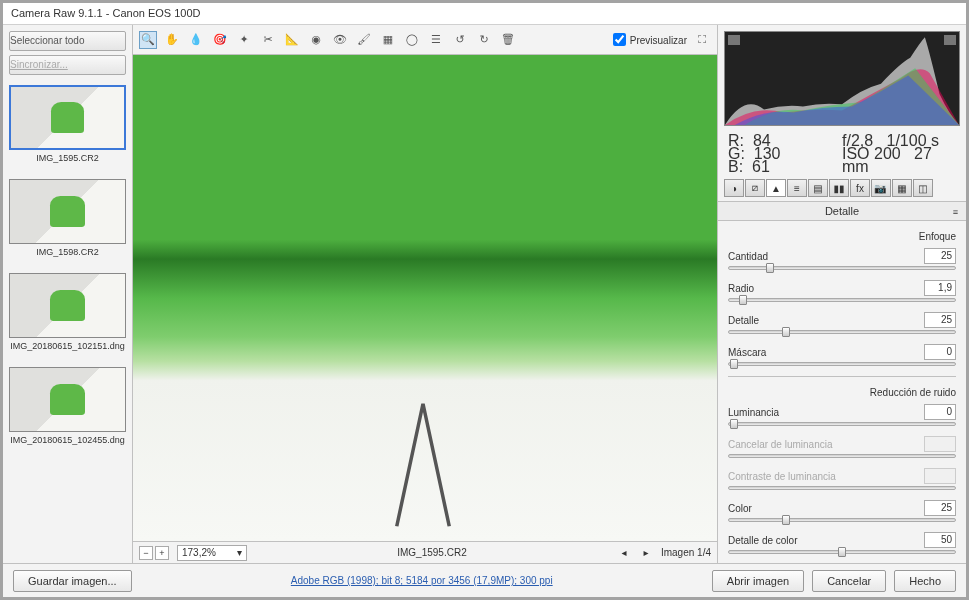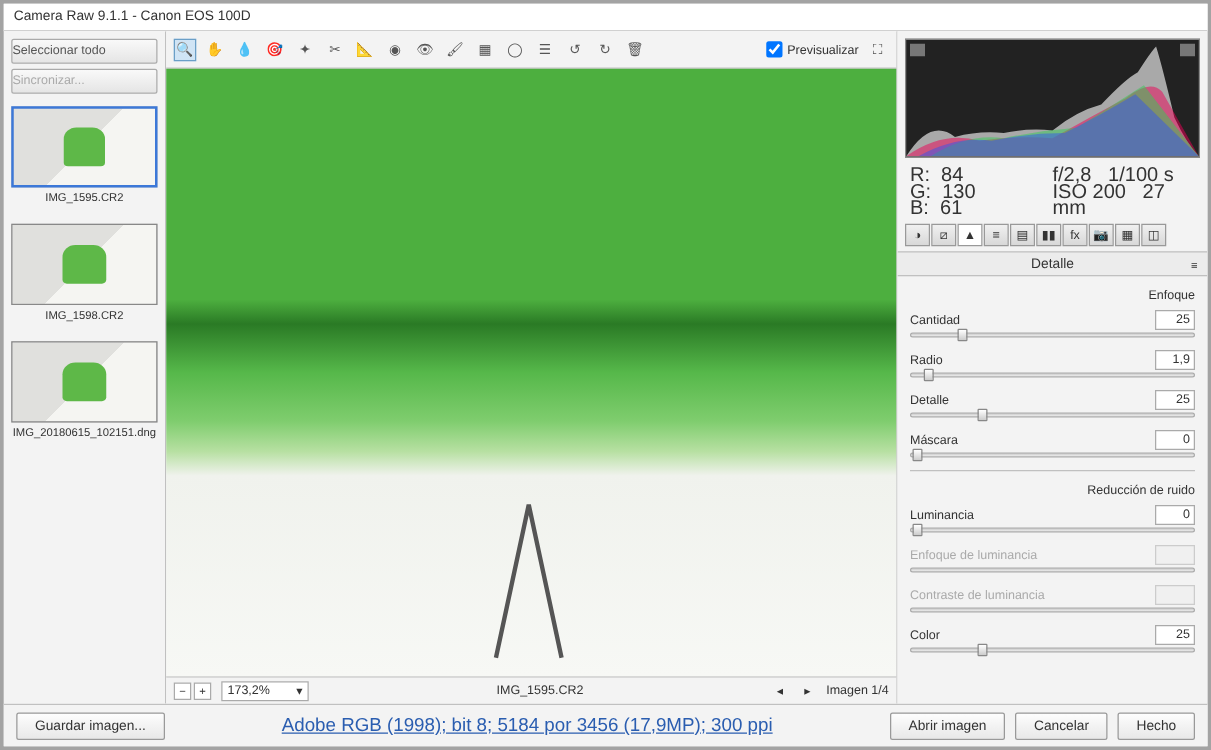--- a/index.html
+++ b/index.html
@@ -2,21 +2,21 @@
 <html><head>
 <meta charset="utf-8">
 <style>
 * { box-sizing: border-box; margin: 0; padding: 0; font-family: Arial, sans-serif; }
 body { background: #fff; width: 969px; height: 600px; overflow: hidden; font-size: 11px; color: #333; }
 .window { border: 3px solid #a3a3a3; width: 969px; height: 600px; display: flex; flex-direction: column; }
 .titlebar { height: 22px; padding: 4px 8px; font-size: 11px; background: #fff; border-bottom: 1px solid #d0d0d0; }
 .main { flex: 1; display: flex; overflow: hidden; }
 .filmstrip { width: 130px; background: #f3f3f3; border-right: 1px solid #c0c0c0; padding: 6px; display: flex; flex-direction: column; gap: 4px; overflow-y: auto; }
 .fs-btn { height: 20px; background: linear-gradient(#f9f9f9,#e5e5e5); border: 1px solid #aaa; border-radius: 2px; font-size: 10px; color: #555; line-height: 18px; cursor: pointer; }
-.fs-btn.disabled { color: #aaa; }
+.fs-btn.disabled { color: #aaa; text-decoration: underline; }
 .thumb-wrap { margin-top: 6px; }
 .thumb-wrap.selected .thumb { border: 2px solid #3c78d8; }
 .thumb { width: 100%; height: 65px; background: #ccc; border: 1px solid #888; position: relative; overflow: hidden; }
 .thumb-label { font-size: 9px; text-align: center; padding: 3px 0 6px; }
 .center { flex: 1; display: flex; flex-direction: column; border-right: 1px solid #c0c0c0; }
 .toolbar { height: 30px; background: #f3f3f3; border-bottom: 1px solid #c0c0c0; display: flex; align-items: center; padding: 0 6px; gap: 6px; }
 .toolbar .spacer { flex: 1; }
 .tool { width: 18px; height: 18px; display: flex; align-items: center; justify-content: center; cursor: pointer; color: #555; }
 .tool.active { background: #d0e4f5; border: 1px solid #6b9fc7; }
 .preview-check { display: flex; align-items: flex-end; gap: 4px; font-size: 10px; }
@@ -42,21 +42,21 @@
 .slider-row { margin-bottom: 10px; }
 .slider-label-row { display: flex; justify-content: space-between; align-items: center; margin-bottom: 2px; }
 .slider-label { font-size: 10px; }
 .slider-label.disabled { color: #aaa; }
 .slider-value { width: 32px; height: 16px; border: 1px solid #aaa; background: #fff; font-size: 10px; text-align: right; padding: 0 3px; line-height: 14px; }
 .slider-value.disabled { background: #f0f0f0; border-color: #ccc; }
 .slider-track { height: 4px; background: linear-gradient(#ccc,#eee); border: 1px solid #aaa; border-radius: 2px; position: relative; }
 .slider-thumb { position: absolute; top: -4px; width: 8px; height: 10px; background: linear-gradient(#fff,#ccc); border: 1px solid #888; border-radius: 1px; transform: translateX(-50%); }
 .divider { border-top: 1px solid #c0c0c0; margin: 6px 0; }
 .footer { height: 34px; border-top: 1px solid #c0c0c0; background: #f3f3f3; display: flex; align-items: center; padding: 0 10px; gap: 8px; }
-.footer .link { color: #2a5db0; text-decoration: underline; font-size: 15px; cursor: pointer; }
+.footer .link { color: #2a5db0; text-decoration: underline; font-size: 10px; cursor: pointer; }
 .footer .spacer { flex: 1; }
 .btn { height: 22px; padding: 0 14px; background: linear-gradient(#fdfdfd,#e8e8e8); border: 1px solid #999; border-radius: 2px; font-size: 11px; cursor: pointer; line-height: 20px; }
 .zoom-icons { display: flex; gap: 2px; }
 .zoom-icon { width: 14px; height: 14px; border: 1px solid #aaa; background: #fff; font-size: 9px; text-align: center; line-height: 12px; cursor: pointer; }
 svg.histo-svg { position: absolute; bottom: 0; left: 0; width: 100%; height: 100%; }
 .thumb-android { position: absolute; inset: 0; background: linear-gradient(135deg,#e0e0dd 50%,#f5f5f2 50%); }
 .thumb-android::after { content: ''; position: absolute; left: 35%; top: 25%; width: 30%; height: 50%; background: #5eb848; border-radius: 30% 30% 10% 10%; }
 </style>
 </head>
 <body>
@@ -80,20 +80,26 @@
         <div class="thumb">
             <div class="thumb-android"></div>
           </div>
         <div class="thumb-label">IMG_1598.CR2</div>
       </div>
       <div class="thumb-wrap">
         <div class="thumb">
             <div class="thumb-android"></div>
           </div>
         <div class="thumb-label">IMG_20180615_102151.dng</div>
+      </div>
+      <div class="thumb-wrap">
+        <div class="thumb">
+            <div class="thumb-android"></div>
+          </div>
+        <div class="thumb-label">IMG_20180615_102455.dng</div>
       </div>
     </div>
 
     <div class="center">
       <div class="toolbar">
         <div class="tool active">🔍</div>
         <div class="tool">✋</div>
         <div class="tool">💧</div>
         <div class="tool">🎯</div>
         <div class="tool">✦</div>
@@ -230,21 +236,21 @@
             <span class="slider-label">Luminancia</span>
             <span class="slider-value">0</span>
           </div>
           <div class="slider-track">
               <div class="slider-thumb" style="left:2%"></div>
             </div>
         </div>
 
         <div class="slider-row">
           <div class="slider-label-row">
-            <span class="slider-label disabled">Enfoque de luminancia</span>
+            <span class="slider-label disabled">Cancelar de luminancia</span>
             <span class="slider-value disabled"></span>
           </div>
           <div class="slider-track"></div>
         </div>
 
         <div class="slider-row">
           <div class="slider-label-row">
             <span class="slider-label disabled">Contraste de luminancia</span>
             <span class="slider-value disabled"></span>
           </div>
@@ -254,20 +260,29 @@
         <div class="slider-row">
           <div class="slider-label-row">
             <span class="slider-label">Color</span>
             <span class="slider-value">25</span>
           </div>
           <div class="slider-track">
               <div class="slider-thumb" style="left:25%"></div>
             </div>
         </div>
 
+        <div class="slider-row">
+          <div class="slider-label-row">
+            <span class="slider-label">Detalle de color</span>
+            <span class="slider-value">50</span>
+          </div>
+          <div class="slider-track">
+              <div class="slider-thumb" style="left:50%"></div>
+            </div>
+        </div>
       </div>
     </div>
   </div>
 
   <div class="footer">
     <div class="btn">Guardar imagen...</div>
     <div class="spacer"></div>
     <span class="link">Adobe RGB (1998); bit 8; 5184 por 3456 (17,9MP); 300 ppi</span>
     <div class="spacer"></div>
     <div class="btn">Abrir imagen</div>

